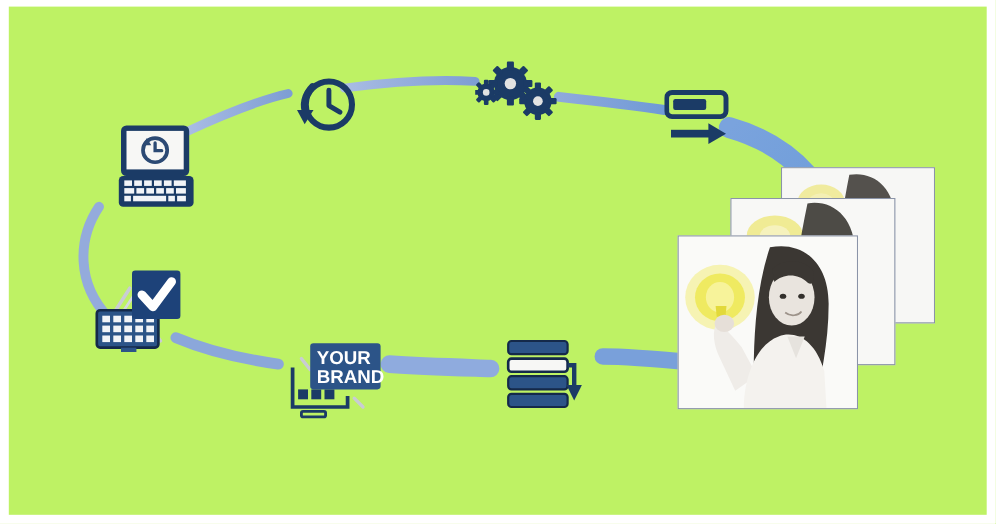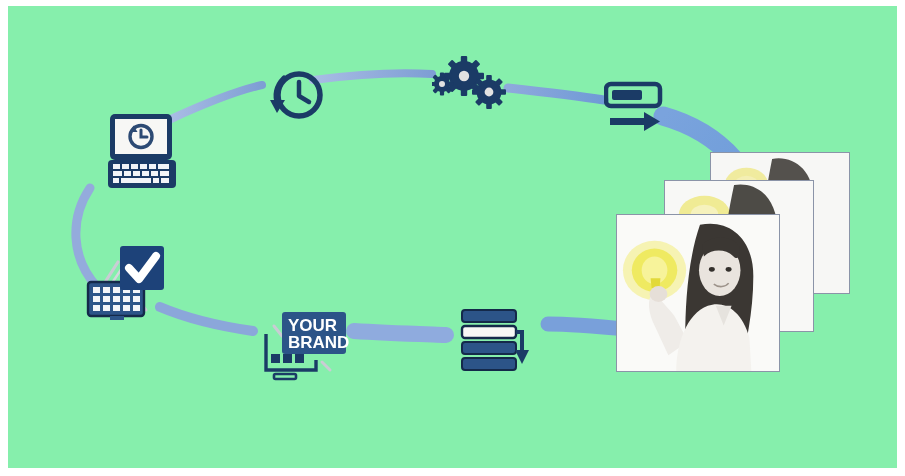--- a/index.html
+++ b/index.html
@@ -14,21 +14,21 @@
     height: 476px;
     background: #ffffff;
     overflow: hidden;
   }
   #canvas {
     position: absolute;
     left: 8px;
     top: 6px;
     width: 889px;
     height: 462px;
-    background: #86efac;
+    background: #bef264;
     overflow: hidden;
   }
   .layer {
     position: absolute;
     left: 0; top: 0;
     width: 889px;
     height: 462px;
   }
   .node {
     position: absolute;

